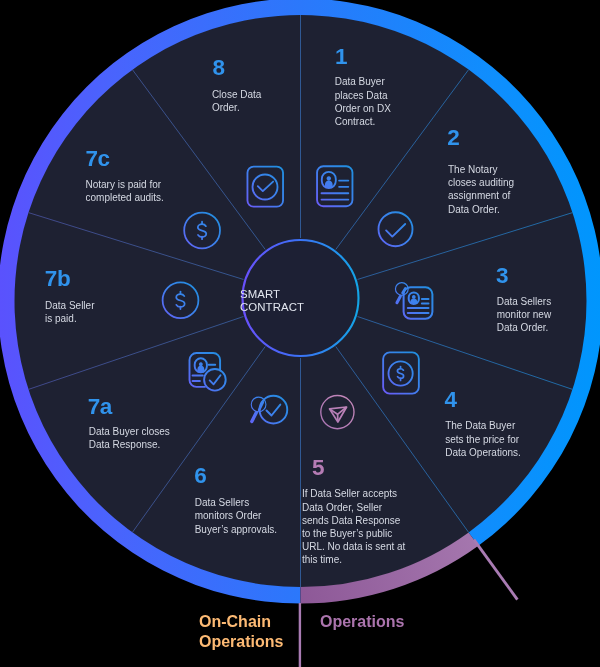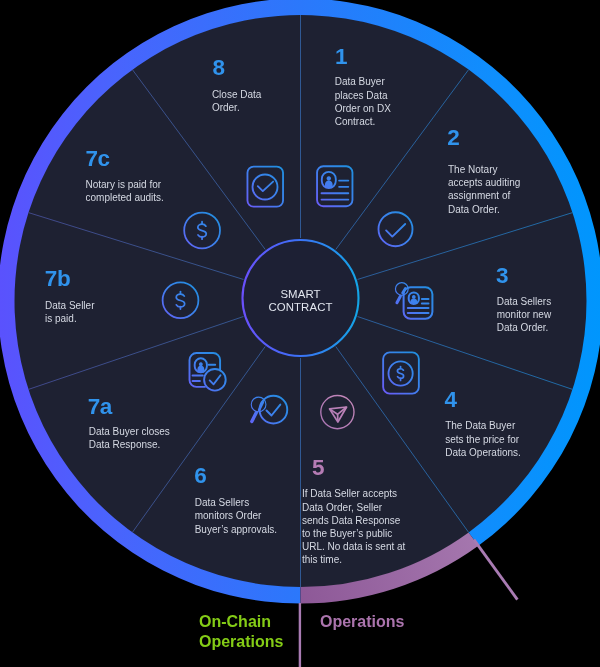--- a/index.html
+++ b/index.html
@@ -5,23 +5,23 @@
 <style>
   html,body{margin:0;padding:0;background:#000;width:600px;height:667px;overflow:hidden;}
   body{font-family:"Liberation Sans",sans-serif;-webkit-font-smoothing:antialiased;-webkit-text-stroke:0;text-rendering:optimizeLegibility;}
   #stage{position:relative;width:600px;height:667px;}
   .num,.body,.center-label,.legend{-webkit-font-smoothing:antialiased;transform:translateZ(0);}
   svg.layer{position:absolute;left:0;top:0;width:600px;height:667px;}
   .num{position:absolute;font-weight:700;font-size:22.5px;line-height:1;letter-spacing:-0.4px;}
   .body{position:absolute;font-size:10px;line-height:13.2px;color:#d5d9e3;font-weight:400;white-space:nowrap;margin-top:8px;}
   .blue{color:#3093ec;}
   .pink{color:#b57cb4;}
-  .center-label{position:absolute;left:240px;top:287.5px;width:121px;text-align:center;color:#e2e6ef;font-size:11.4px;line-height:13.6px;letter-spacing:0.1px;}
+  .center-label{position:absolute;left:240px;top:287.5px;width:121px;text-align:left;color:#e2e6ef;font-size:11.4px;line-height:13.6px;letter-spacing:0.1px;}
   .legend{position:absolute;font-weight:700;font-size:16px;line-height:20px;}
-  #lg-on{left:199px;top:612px;color:#84cc16;}
+  #lg-on{left:199px;top:612px;color:#fdba74;}
   #lg-off{left:320px;top:612px;color:#ab74ad;}
 </style>
 </head>
 <body>
 
 <div id="stage">
   <svg class="layer" viewBox="0 0 600 667" xmlns="http://www.w3.org/2000/svg">
 <defs>
 <linearGradient id="ringBlue" gradientUnits="userSpaceOnUse" x1="0" y1="301" x2="601" y2="301">
 <stop offset="0" stop-color="#5a52fd"></stop>
@@ -187,21 +187,21 @@
       <div>Data Buyer</div>
       <div>places Data</div>
       <div>Order on DX</div>
       <div>Contract.</div>
     </div>
   </div>
   <div class="sec">
     <div class="num blue" style="left:447.3px;top:127.0px">2</div>
     <div class="body" style="left:448.0px;top:155px">
       <div>The Notary</div>
-      <div>accepts auditing</div>
+      <div>closes auditing</div>
       <div>assignment of</div>
       <div>Data Order.</div>
     </div>
   </div>
   <div class="sec">
     <div class="num blue" style="left:496.0px;top:264.5px">3</div>
     <div class="body" style="left:496.7px;top:286.7px">
       <div>Data Sellers</div>
       <div>monitor new</div>
       <div>Data Order.</div>

